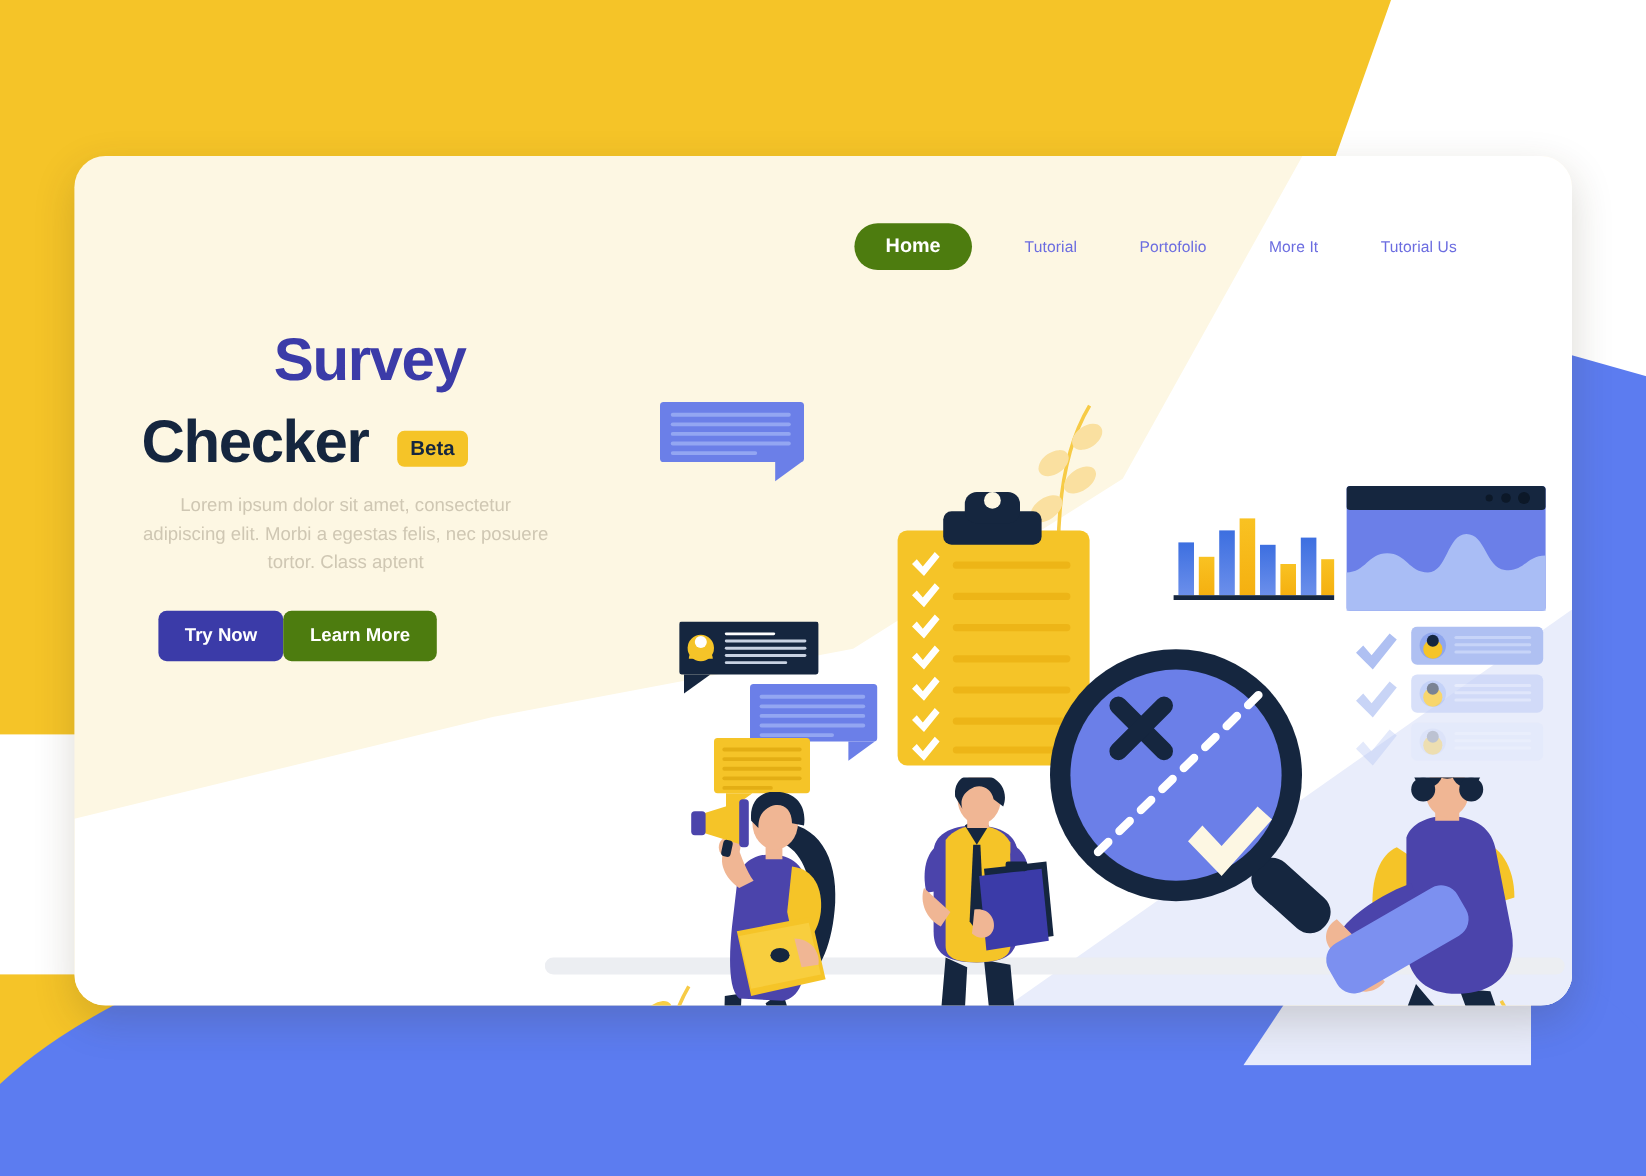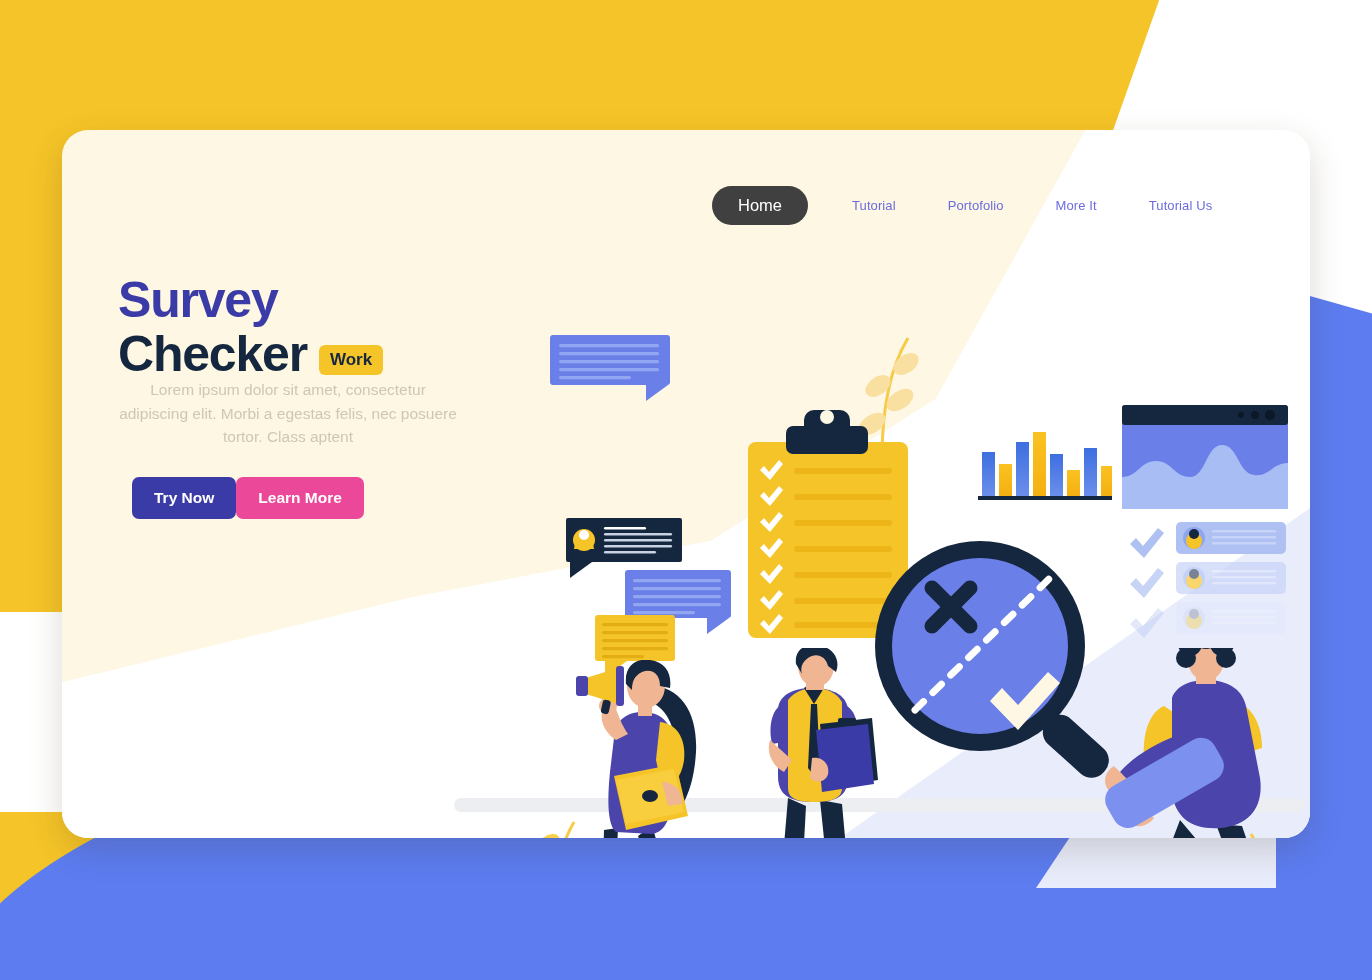--- a/index.html
+++ b/index.html
@@ -62,56 +62,56 @@
   
   .nav {
     position:absolute; left:650px; top:56px;
     display:flex; align-items:center; gap:0;
   }
   .nav-link {
     font-size:13px; color:#6B6CE0; letter-spacing:.1px;
     padding:0 26px; white-space:nowrap; cursor:pointer;
   }
   .nav-pill {
-    background:#404040; color:#ffffff;
+    background:#4d7c0f; color:#ffffff;
     border-radius:20px; padding:10px 26px;
-    font-size:16.5px; font-weight:400; cursor:pointer;
+    font-size:16.5px; font-weight:700; cursor:pointer;
     margin-right:18px;
   }
 
   
   .hl { position:absolute; left:56px; top:146px; width:380px; }
   .hl-1 {
     font-size:50px; font-weight:bold; color:#3B3BA8;
-    line-height:.96; letter-spacing:-1.2px;
-  }
-  .hl-2row { display:flex; align-items:center; gap:12px; margin-top:6px; }
+    line-height:.96; letter-spacing:-1.2px;text-align:center;
+  }
+  .hl-2row { display:flex; align-items:center; gap:24px; margin-top:20px; }
   .hl-2 {
     font-size:50px; font-weight:bold; color:#15263F;
     line-height:.96; letter-spacing:-1.2px;
   }
   .beta {
     background:#F5C428; color:#15263F;
     font-size:17px; font-weight:bold;
     padding:5px 11px; border-radius:6px;
     position:relative; top:6px;
   }
   .hl-p {
-    width:340px;
+    margin-top:18px; width:340px;
     font-size:15.5px; line-height:1.52; color:#CFC7B3;
     text-align:center;
   }
   .btn-row { display:flex; margin-top:28px; padding-left:14px; }
   .btn {
     border-radius:7px; padding:12px 22px;
     font-size:15.5px; font-weight:bold; color:#ffffff;
     cursor:pointer; white-space:nowrap;
   }
   .btn-primary { background:#3B3BA8; }
-  .btn-dark { background:#ec4899; }
+  .btn-dark { background:#4d7c0f; }
 
   
   .ill { position:absolute; inset:0; pointer-events:none; }
   .ill svg { position:absolute; }
 </style>
 </head>
 <body>
 
 <div class="bg-root">
   <div class="bg-yellow"></div>
@@ -133,21 +133,21 @@
       <div class="nav-link">Tutorial</div>
       <div class="nav-link">Portofolio</div>
       <div class="nav-link">More It</div>
       <div class="nav-link">Tutorial Us</div>
     </nav>
 
     <div class="hl">
       <div class="hl-1">Survey</div>
       <div class="hl-2row">
         <div class="hl-2">Checker</div>
-        <div class="beta">Work</div>
+        <div class="beta">Beta</div>
       </div>
       <p class="hl-p">Lorem ipsum dolor sit amet, consectetur adipiscing elit. Morbi a egestas felis, nec posuere tortor. Class aptent</p>
       <div class="btn-row">
         <div class="btn btn-primary">Try Now</div>
         <div class="btn btn-dark">Learn More</div>
       </div>
     </div>
 
     <div class="ill">
 

